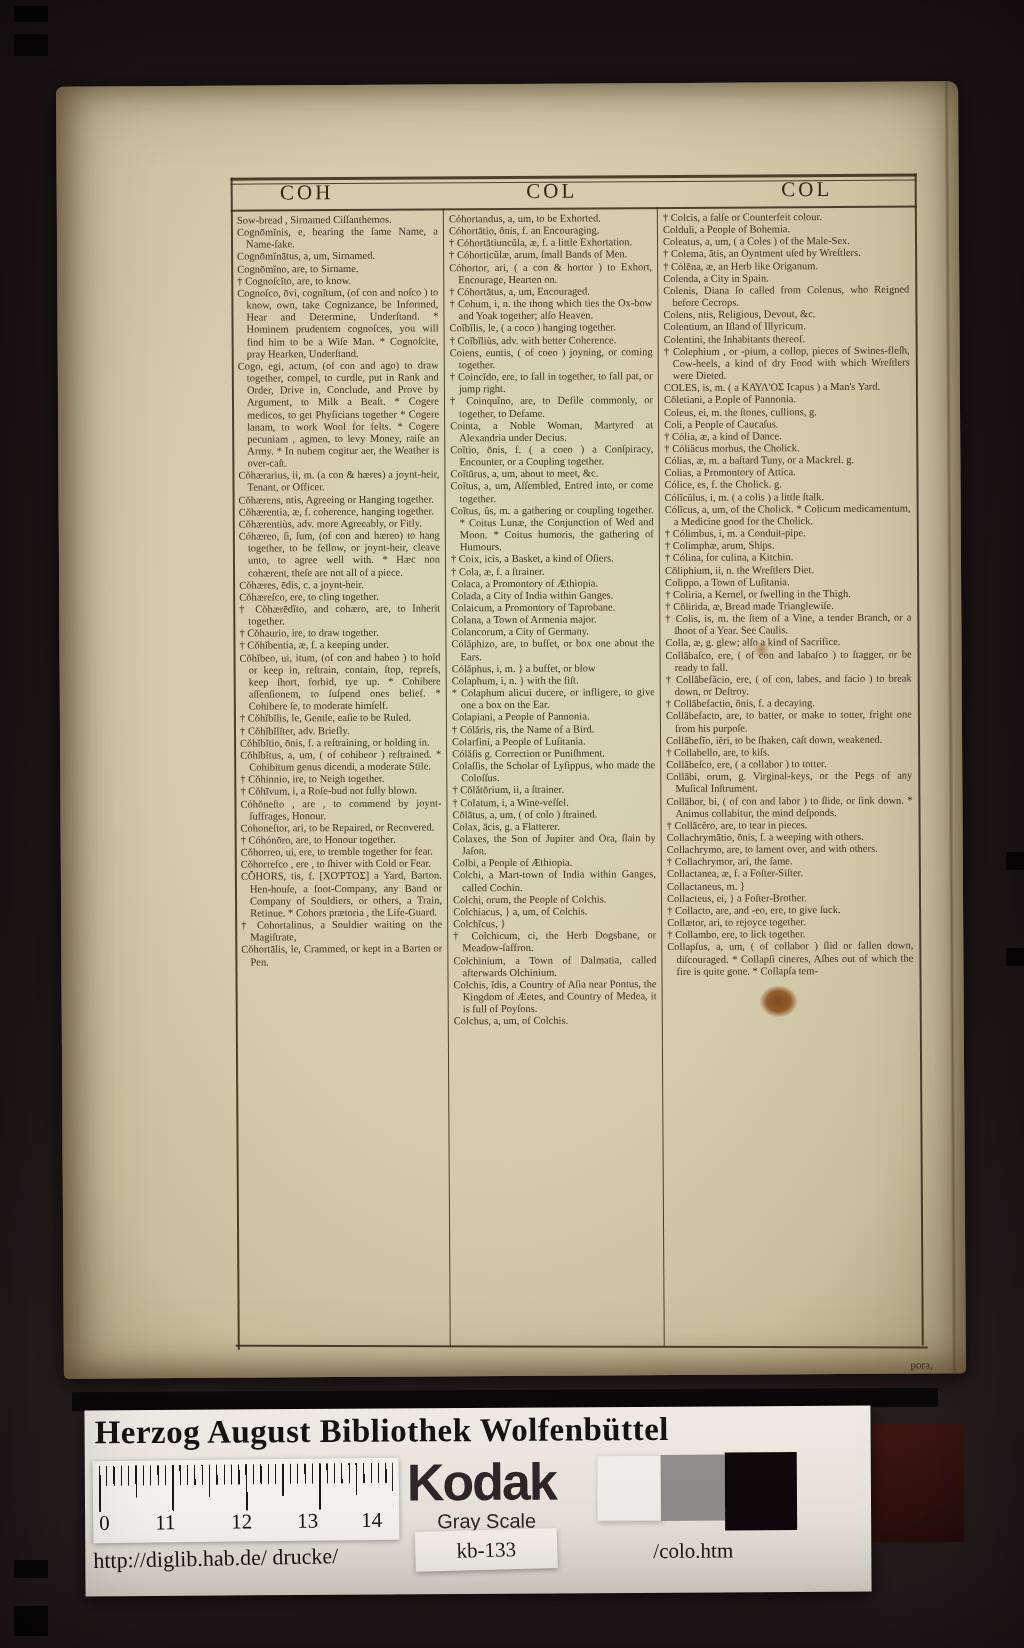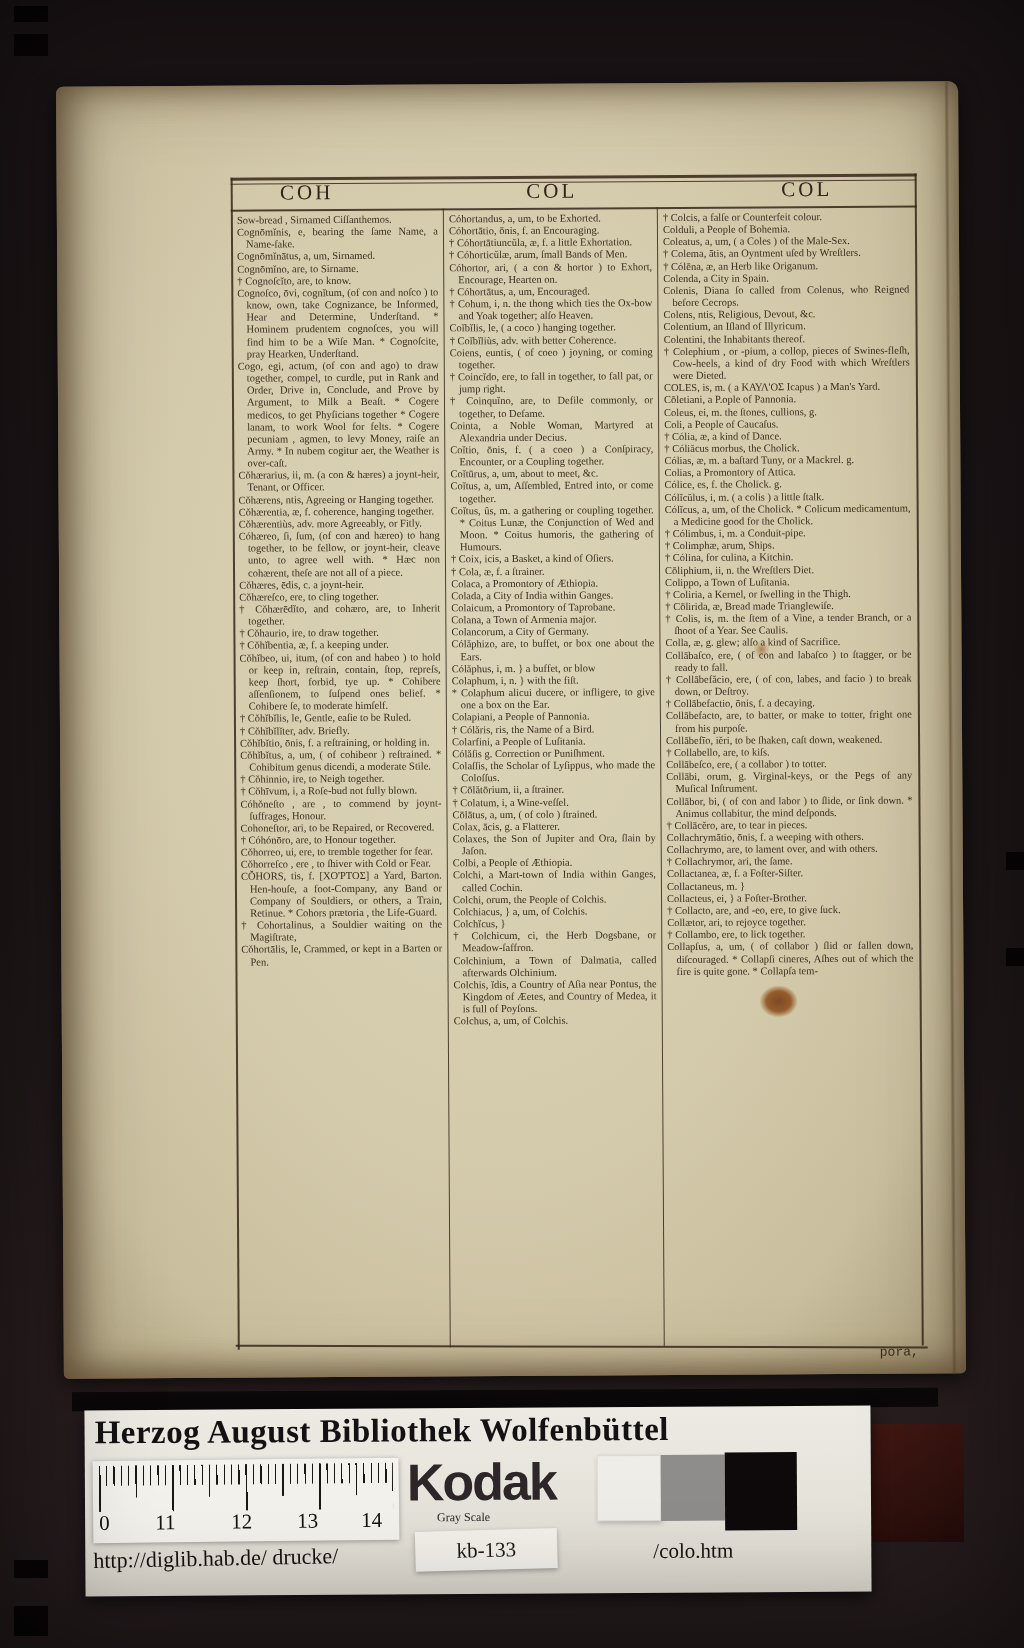--- a/index.html
+++ b/index.html
@@ -42,21 +42,21 @@
     font-size:21px;letter-spacing:3px;color:#33241a;}
   #head1{left:195px;} #head2{left:440px;} #head3{left:695px;}
 
   .col{position:absolute;top:129px;height:1132px;overflow:hidden;
     color:#3a2b1d;font-size:10.5px;line-height:12.15px;text-align:justify;}
   #col1{left:180px;width:201px;}
   #col2{left:392px;width:203px;}
   #col3{left:606px;width:246px;}
   .entry{margin:0;padding-left:9px;text-indent:-9px;}
   #catchword{position:absolute;left:795px;top:1263px;width:60px;text-align:right;
-    font-size:13px;color:#3a2b1d;margin:0;font-family:Liberation Mono, monospace;}
+    font-size:11px;color:#3a2b1d;margin:14px;}
   .stain{position:absolute;border-radius:50%;pointer-events:none;}
   #stain1{left:698px;top:903px;width:38px;height:32px;opacity:.85;
     background:radial-gradient(ellipse,#6e330e 0%,#8a4a16 45%,rgba(138,74,22,0) 72%);}
   #stain2{left:694px;top:558px;width:16px;height:18px;opacity:.55;
     background:radial-gradient(ellipse,#8a4a16 0%,rgba(138,74,22,0) 70%);}
 
   
   #black-strip{position:absolute;left:72px;top:1390px;width:866px;height:19px;
     background:#0a0808;transform:rotate(-0.3deg);}
   #brown-patch{position:absolute;left:872px;top:1424px;width:92px;height:118px;
@@ -77,22 +77,22 @@
     background:repeating-linear-gradient(90deg,#1b1712 0 1.8px,transparent 1.8px 73.4px);}
   #ruler-numbers{position:absolute;left:0;top:50px;width:100%;height:28px;}
   .ruler-num{position:absolute;font-size:21px;color:#16120e;}
   .ruler-num:nth-child(1){left:6px;}
   .ruler-num:nth-child(2){left:62px;}
   .ruler-num:nth-child(3){left:138px;}
   .ruler-num:nth-child(4){left:204px;}
   .ruler-num:nth-child(5){left:268px;}
   #kodak-text{position:absolute;left:322px;top:44px;font-family:"Liberation Sans",sans-serif;
     font-size:52px;font-weight:bold;letter-spacing:-2px;color:#2e2629;}
-  #gray-scale-label{position:absolute;left:352px;top:102px;font-family:Liberation Serif, serif;
-    font-size:12px;color:#2b2427;}
+  #gray-scale-label{position:absolute;left:352px;top:102px;font-family:Liberation Sans, sans-serif;
+    font-size:20px;color:#2b2427;}
   .patch{position:absolute;}
   #patch-white{left:512px;top:48px;width:64px;height:66px;
     box-shadow:inset 0 0 0 1px rgba(0,0,0,.08),1px 2px 5px rgba(0,0,0,.22);}
   #patch-gray{left:576px;top:48px;width:64px;height:66px;}
   #patch-black{left:640px;top:46px;width:72px;height:78px;}
   #slip-behind{position:absolute;left:322px;top:142px;width:160px;height:26px;
     background:#dedbd2;transform:rotate(1.8deg);}
   #kb-slip{position:absolute;left:330px;top:122px;width:142px;height:40px;
     background:#f3f1ea;transform:rotate(-1.2deg);box-shadow:0 2px 5px rgba(0,0,0,.3);
     display:flex;align-items:center;justify-content:center;font-size:21px;color:#1d1a16;}

